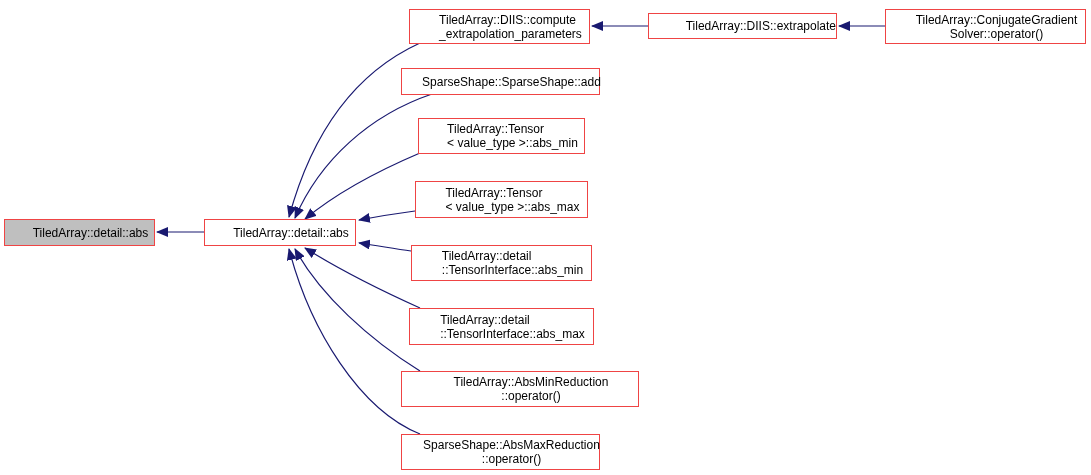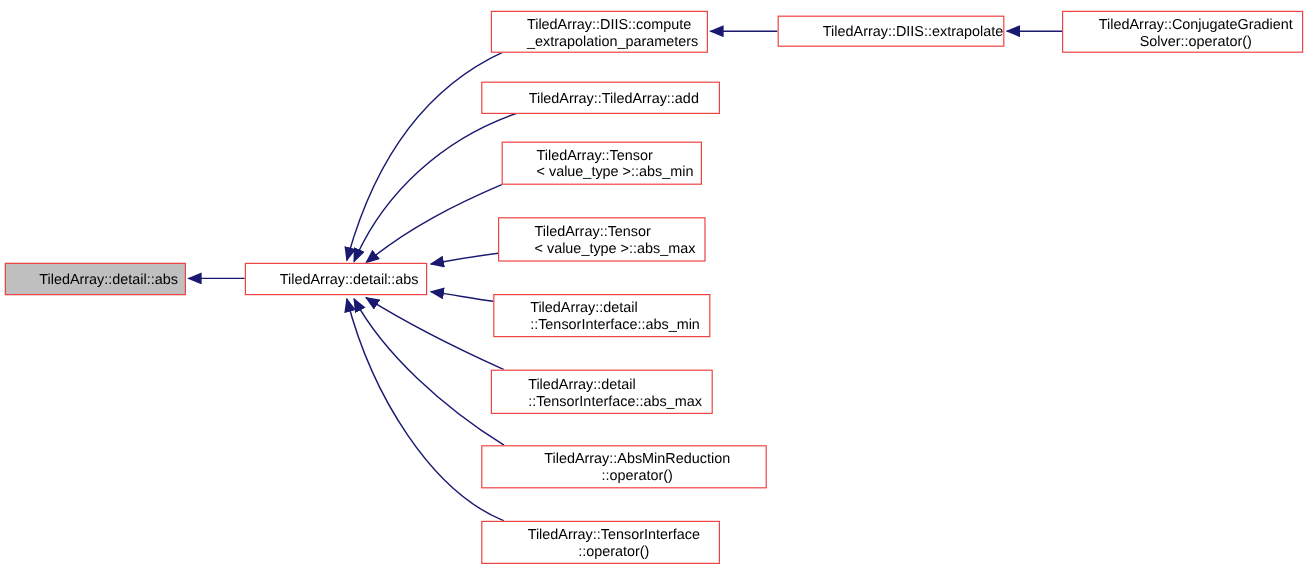--- a/index.html
+++ b/index.html
@@ -42,21 +42,21 @@
   <span class="lbl">TiledArray::detail::abs</span>
 </div>
 <div class="node" style="left:204px;top:219px;width:152px;height:27px;">
   <span class="lbl">TiledArray::detail::abs</span>
 </div>
 <div class="node left" style="left:409px;top:9px;width:181px;height:35px;">
   <span class="lbl">TiledArray::DIIS::compute
 _extrapolation_parameters</span>
 </div>
 <div class="node" style="left:401px;top:68px;width:199px;height:27px;">
-  <span class="lbl">TiledArray::TiledArray::add</span>
+  <span class="lbl">SparseShape::SparseShape::add</span>
 </div>
 <div class="node left" style="left:418px;top:118px;width:167px;height:36px;">
   <span class="lbl">TiledArray::Tensor
 &lt; value_type &gt;::abs_min</span>
 </div>
 <div class="node left" style="left:415px;top:181px;width:173px;height:37px;">
   <span class="lbl">TiledArray::Tensor
 &lt; value_type &gt;::abs_max</span>
 </div>
 <div class="node left" style="left:411px;top:245px;width:181px;height:36px;">
@@ -65,21 +65,21 @@
 </div>
 <div class="node left" style="left:409px;top:308px;width:185px;height:37px;">
   <span class="lbl">TiledArray::detail
 ::TensorInterface::abs_max</span>
 </div>
 <div class="node" style="left:401px;top:371px;width:238px;height:36px;">
   <span class="lbl">TiledArray::AbsMinReduction
 ::operator()</span>
 </div>
 <div class="node" style="left:401px;top:434px;width:199px;height:36px;">
-  <span class="lbl">TiledArray::TensorInterface
+  <span class="lbl">SparseShape::AbsMaxReduction
 ::operator()</span>
 </div>
 <div class="node" style="left:648px;top:13px;width:189px;height:26px;justify-content:flex-end;">
   <span class="lbl">TiledArray::DIIS::extrapolate</span>
 </div>
 <div class="node" style="left:885px;top:9px;width:201px;height:35px;">
   <span class="lbl">TiledArray::ConjugateGradient
 Solver::operator()</span>
 </div>
 

